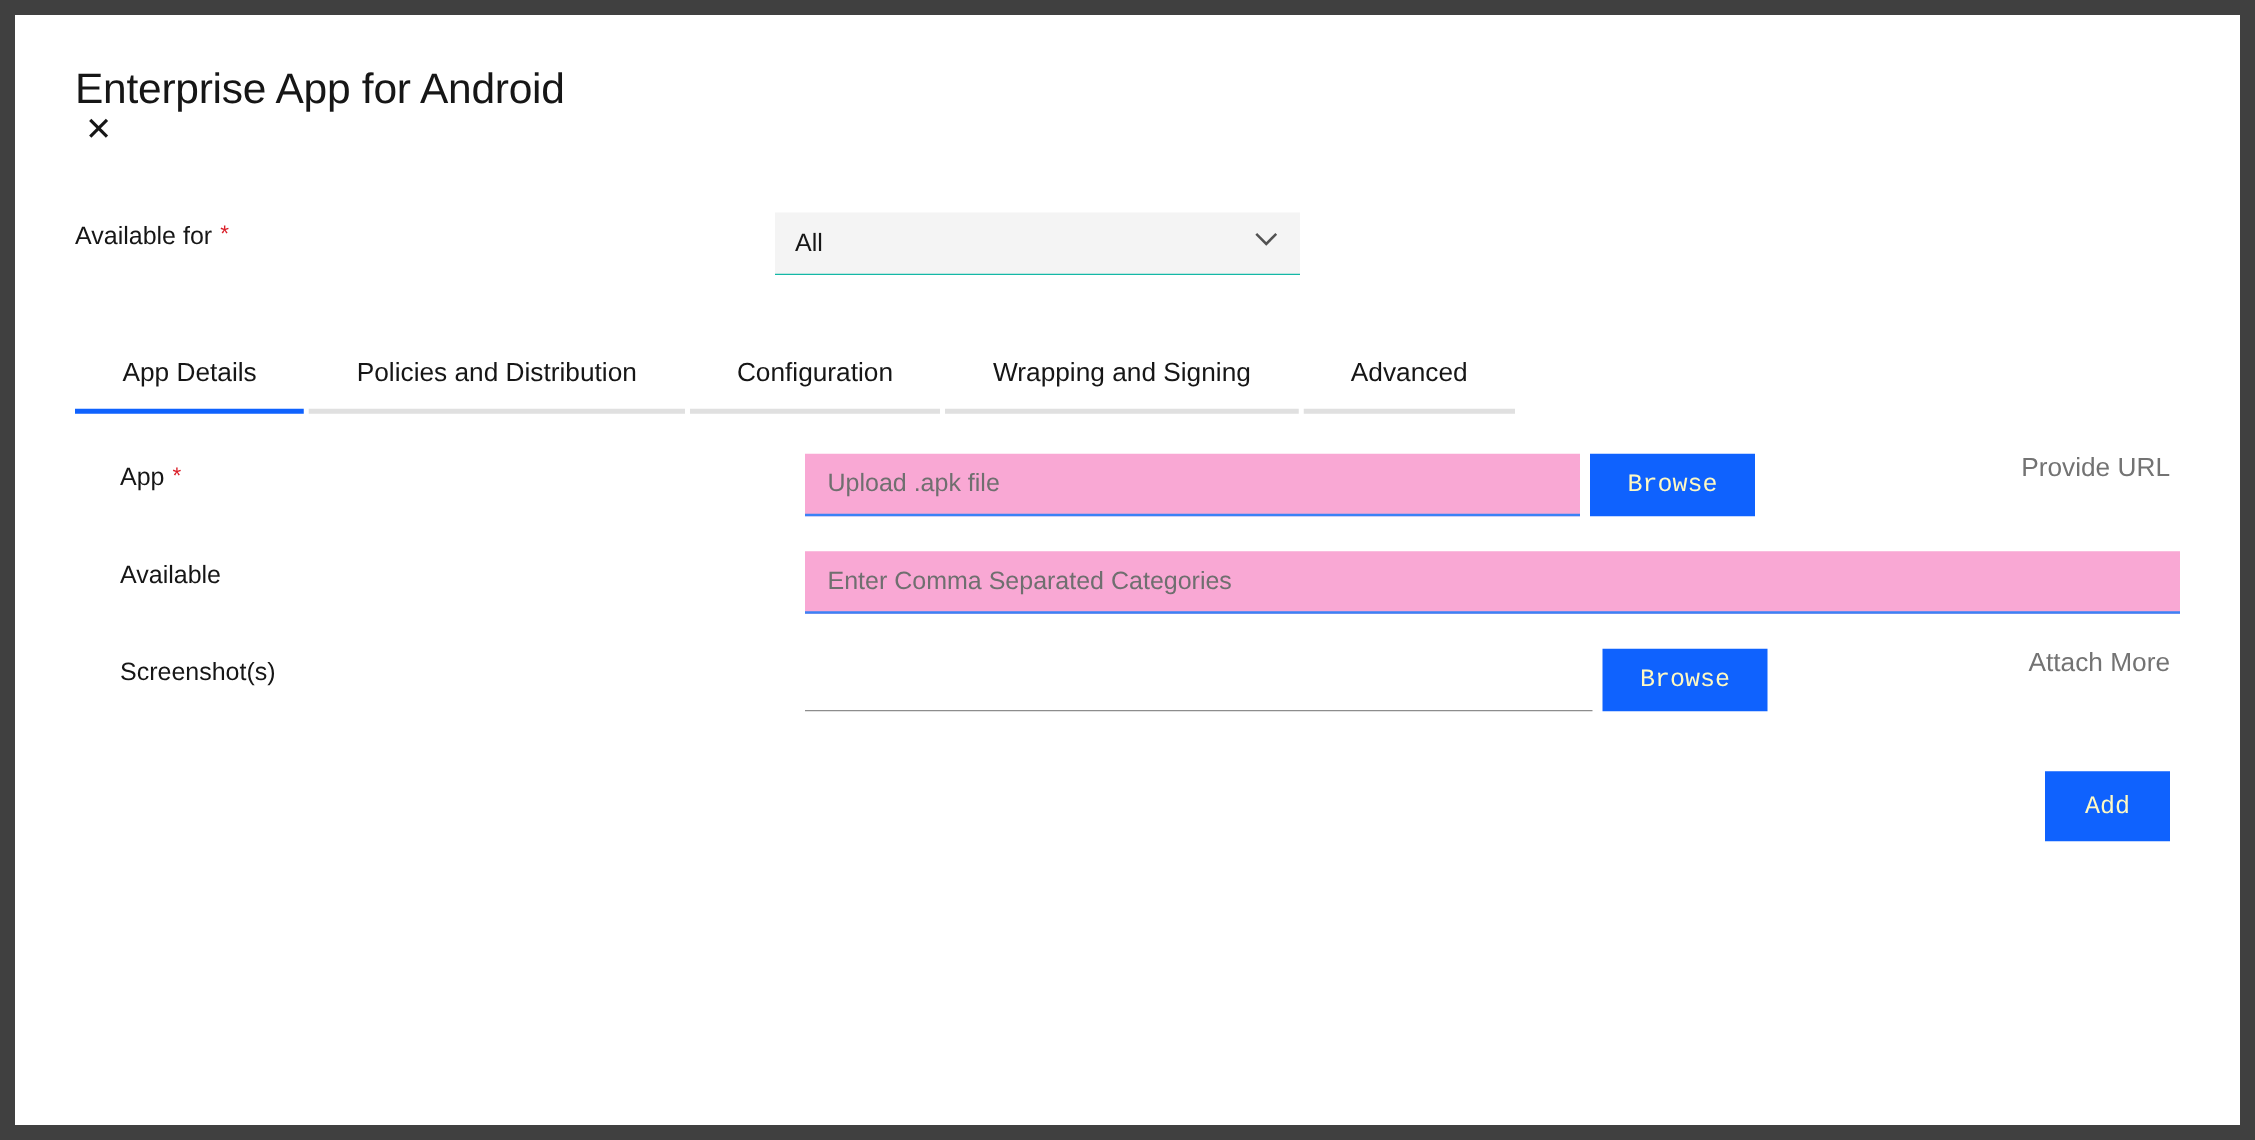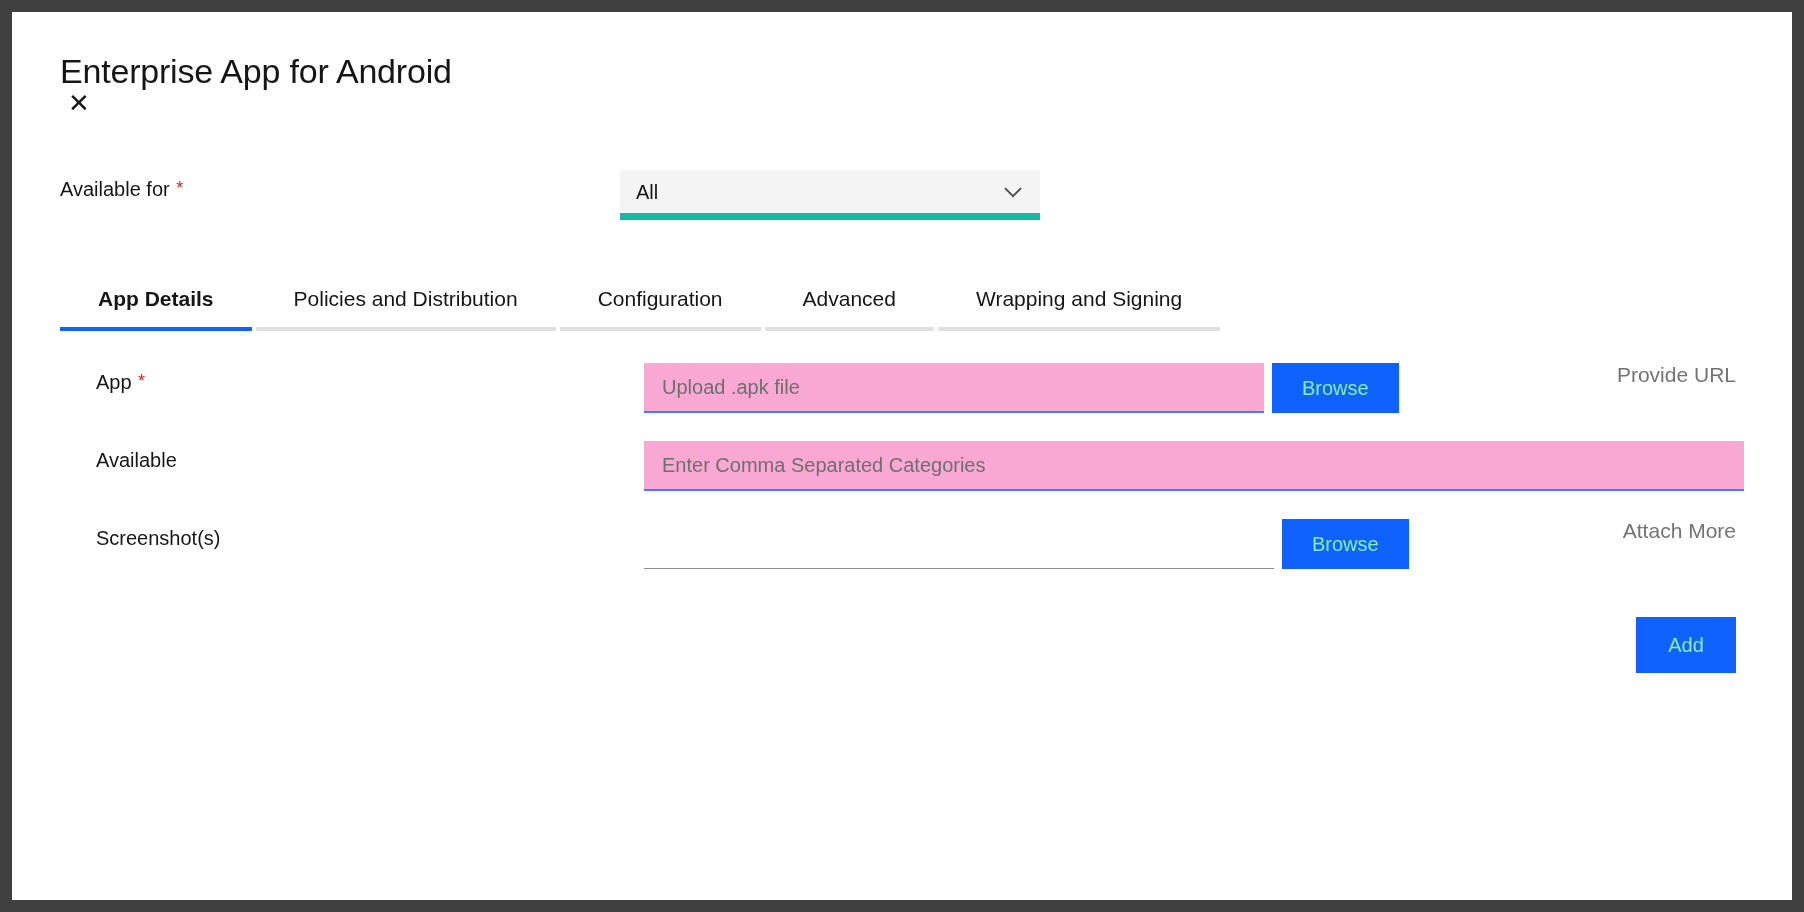--- a/index.html
+++ b/index.html
@@ -82,21 +82,21 @@
   }
   .select-wrap {
     position: relative;
     width: 420px;
   }
   .select-wrap select {
     width: 100%;
     height: 50px;
     background: #f4f4f4;
     border: none;
-    border-bottom: 7px solid #14b8a6;
+    border-bottom: 1px solid #14b8a6;
     font-size: 20px;
     padding: 0 16px;
     color: #161616;
     appearance: none;
     -webkit-appearance: none;
     cursor: pointer;
   }
   .select-wrap .chevron {
     position: absolute;
     right: 18px;
@@ -113,21 +113,21 @@
   .tab {
     padding: 12px 38px 16px 38px;
     font-size: 21px;
     color: #161616;
     border-bottom: 4px solid #e0e0e0;
     cursor: pointer;
     white-space: nowrap;
   }
   .tab.active {
     border-bottom-color: #0f62fe;
-    font-weight: 700;
+    font-weight: 400;
   }
   .form-area {
     padding-left: 36px;
   }
   .form-area .label-col {
     width: 548px;
   }
   .text-input {
     height: 50px;
     background: #f9a8d4;
@@ -173,21 +173,22 @@
   .btn {
     height: 50px;
     padding: 0 30px;
     font-size: 20px;
     border: none;
     cursor: pointer;
     font-family: inherit;
   }
   .btn-primary {
     background: #0f62fe;
-    color: #86efac;
+    color: #fef9c3;
+    font-family: Liberation Mono, monospace;
   }
   .btn-secondary {
     background: #393939;
     color: #ffffff;
   }
   .link-action {
     color: #737373;
     font-size: 21px;
     text-decoration: none;
     margin-left: auto;
@@ -247,22 +248,22 @@
             </svg>
         </span>
       </div>
     </div>
   </div>
 
   <div class="tabs">
     <div class="tab active">App Details</div>
     <div class="tab">Policies and Distribution</div>
     <div class="tab">Configuration</div>
+    <div class="tab">Wrapping and Signing</div>
     <div class="tab">Advanced</div>
-    <div class="tab">Wrapping and Signing</div>
   </div>
 
   <div class="form-area">
 
     <div class="row row-app">
       <div class="label-col">
         <span class="field-label">App</span>
         <span class="req">*</span>
       </div>
       <div class="control-col">

